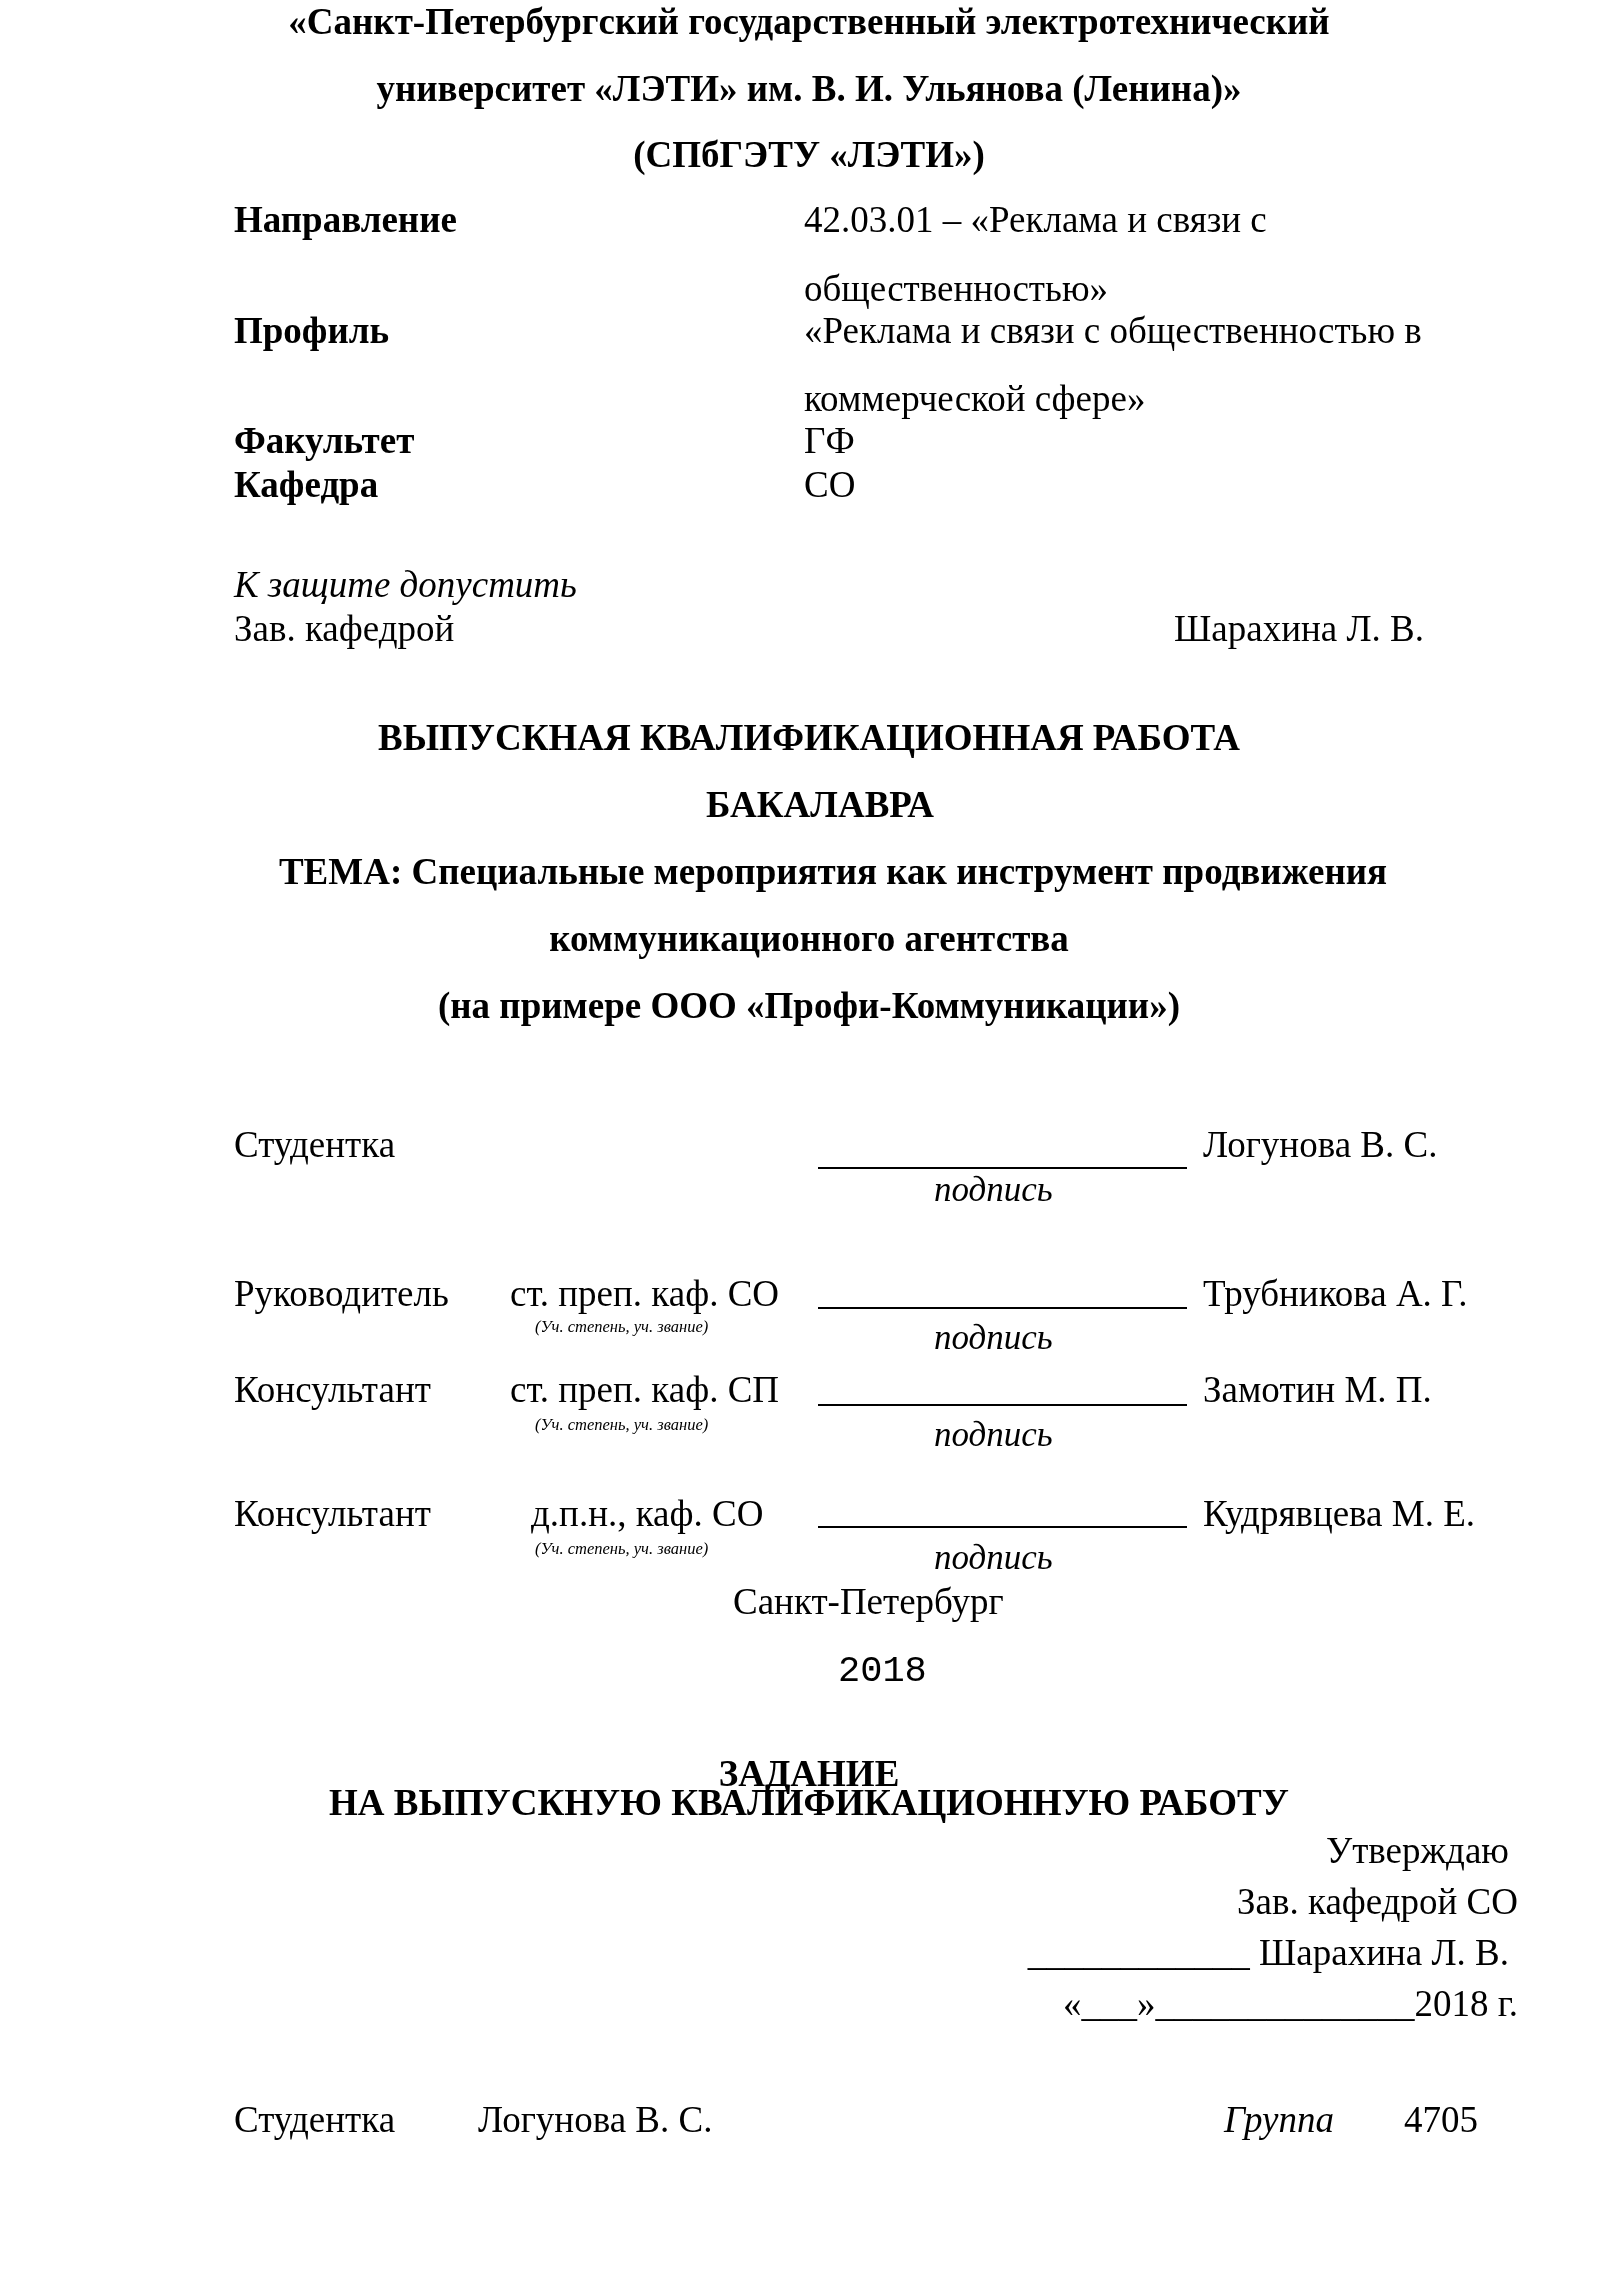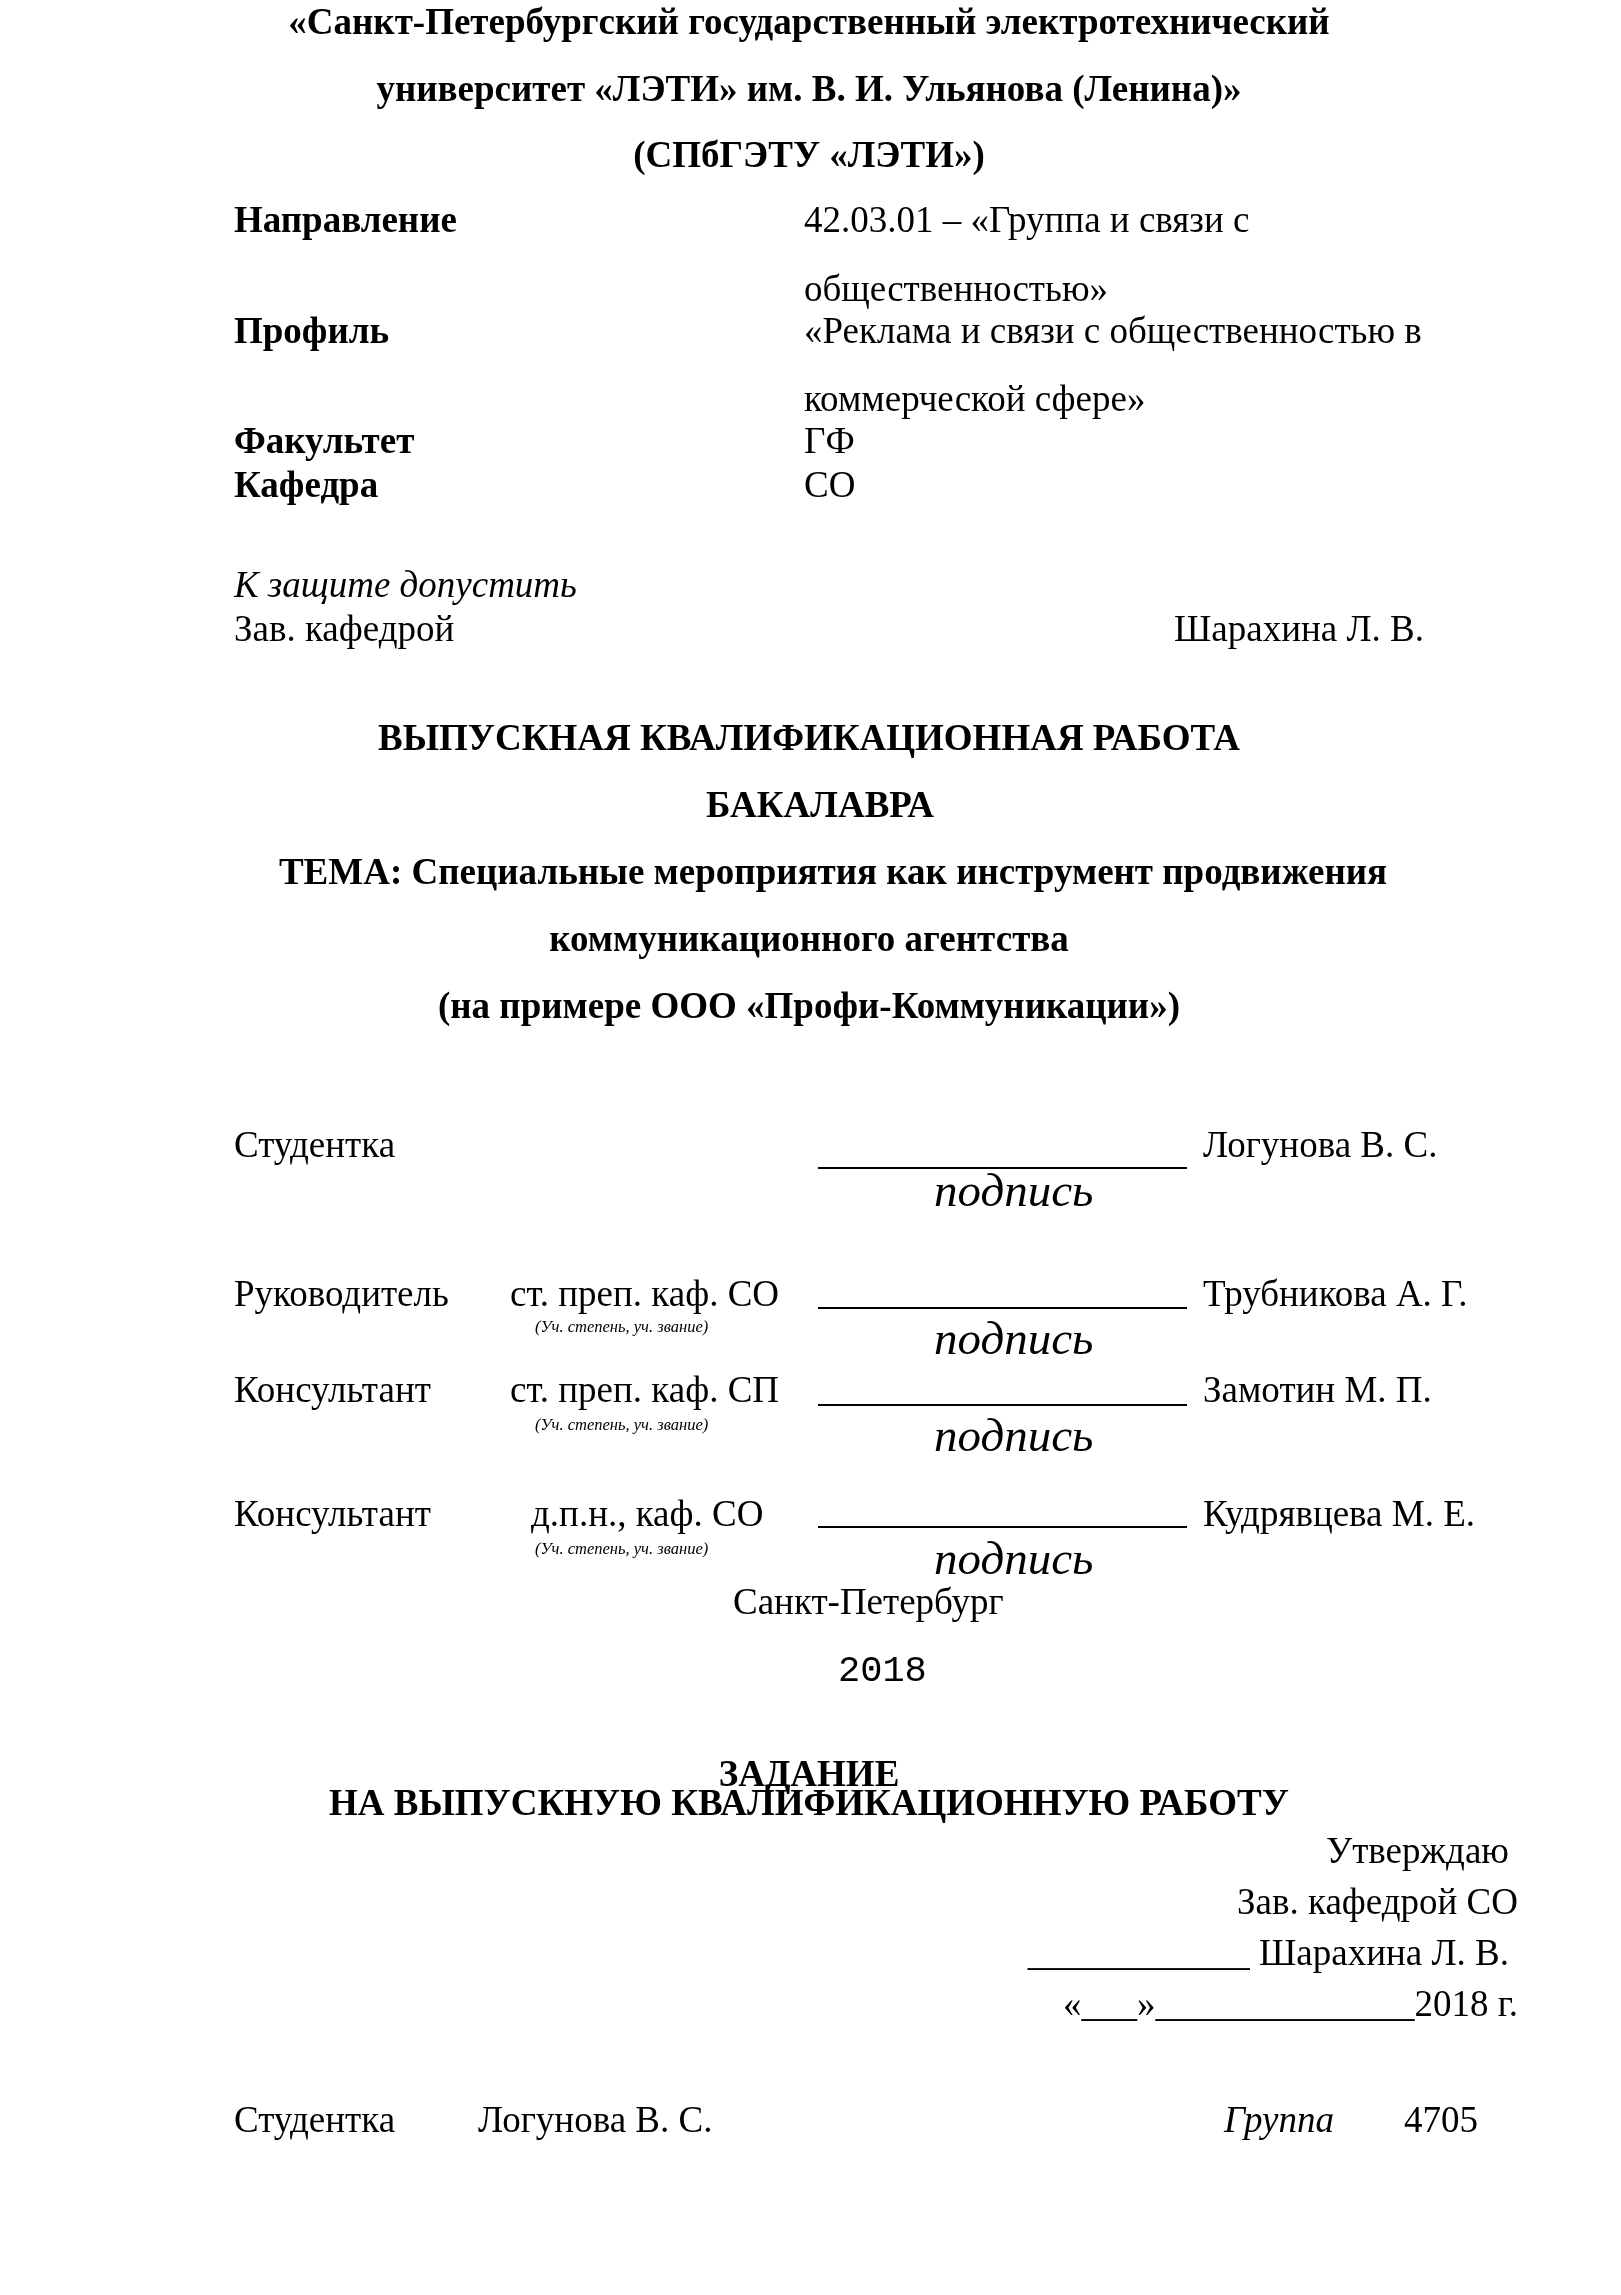--- a/index.html
+++ b/index.html
@@ -6,33 +6,33 @@
   body {
     width: 1622px; height: 2295px; position: relative; overflow: hidden;
     font-family: "Liberation Serif", "DejaVu Serif", serif;
     color: #000000;
   }
   .abs { position: absolute; white-space: nowrap; }
   .center { left: 0; width: 1618px; text-align: center; }
   .b { font-weight: bold; }
   .i { font-style: italic; }
   .t48 { font-size: 37px; line-height: 44px; }
-  .t45 { font-size: 47px; line-height: 42px; }
+  .t45 { font-size: 35px; line-height: 42px; }
   .small-caption { font-size: 16.5px; line-height: 20.4px; font-style: italic; }
   .sig-line { position: absolute; height: 0; border-top: 2.4px solid #000; }
 </style>
 </head>
 <body>
 
 <div class="abs center t48 b" style="top:0px;">«Санкт-Петербургский государственный электротехнический</div>
 <div class="abs center t48 b" style="top:67px;">университет «ЛЭТИ» им. В. И. Ульянова (Ленина)»</div>
 <div class="abs center t48 b" style="top:133px;">(СПбГЭТУ «ЛЭТИ»)</div>
 
 <div class="abs t48 b" style="left:234px; top:198px;text-align:center;">Направление</div>
-<div class="abs t48" style="left:804px; top:198px;">42.03.01 – «Группа и связи с</div>
+<div class="abs t48" style="left:804px; top:198px;">42.03.01 – «Реклама и связи с</div>
 <div class="abs t48" style="left:804px; top:267px;">общественностью»</div>
 
 <div class="abs t48 b" style="left:234px; top:309px;">Профиль</div>
 <div class="abs t48" style="left:804px; top:309px;">«Реклама и связи с общественностью в</div>
 <div class="abs t48" style="left:804px; top:377px;">коммерческой сфере»</div>
 
 <div class="abs t48 b" style="left:234px; top:419px;">Факультет</div>
 <div class="abs t48" style="left:804px; top:419px;">ГФ</div>
 
 <div class="abs t48 b" style="left:234px; top:463px;">Кафедра</div>

